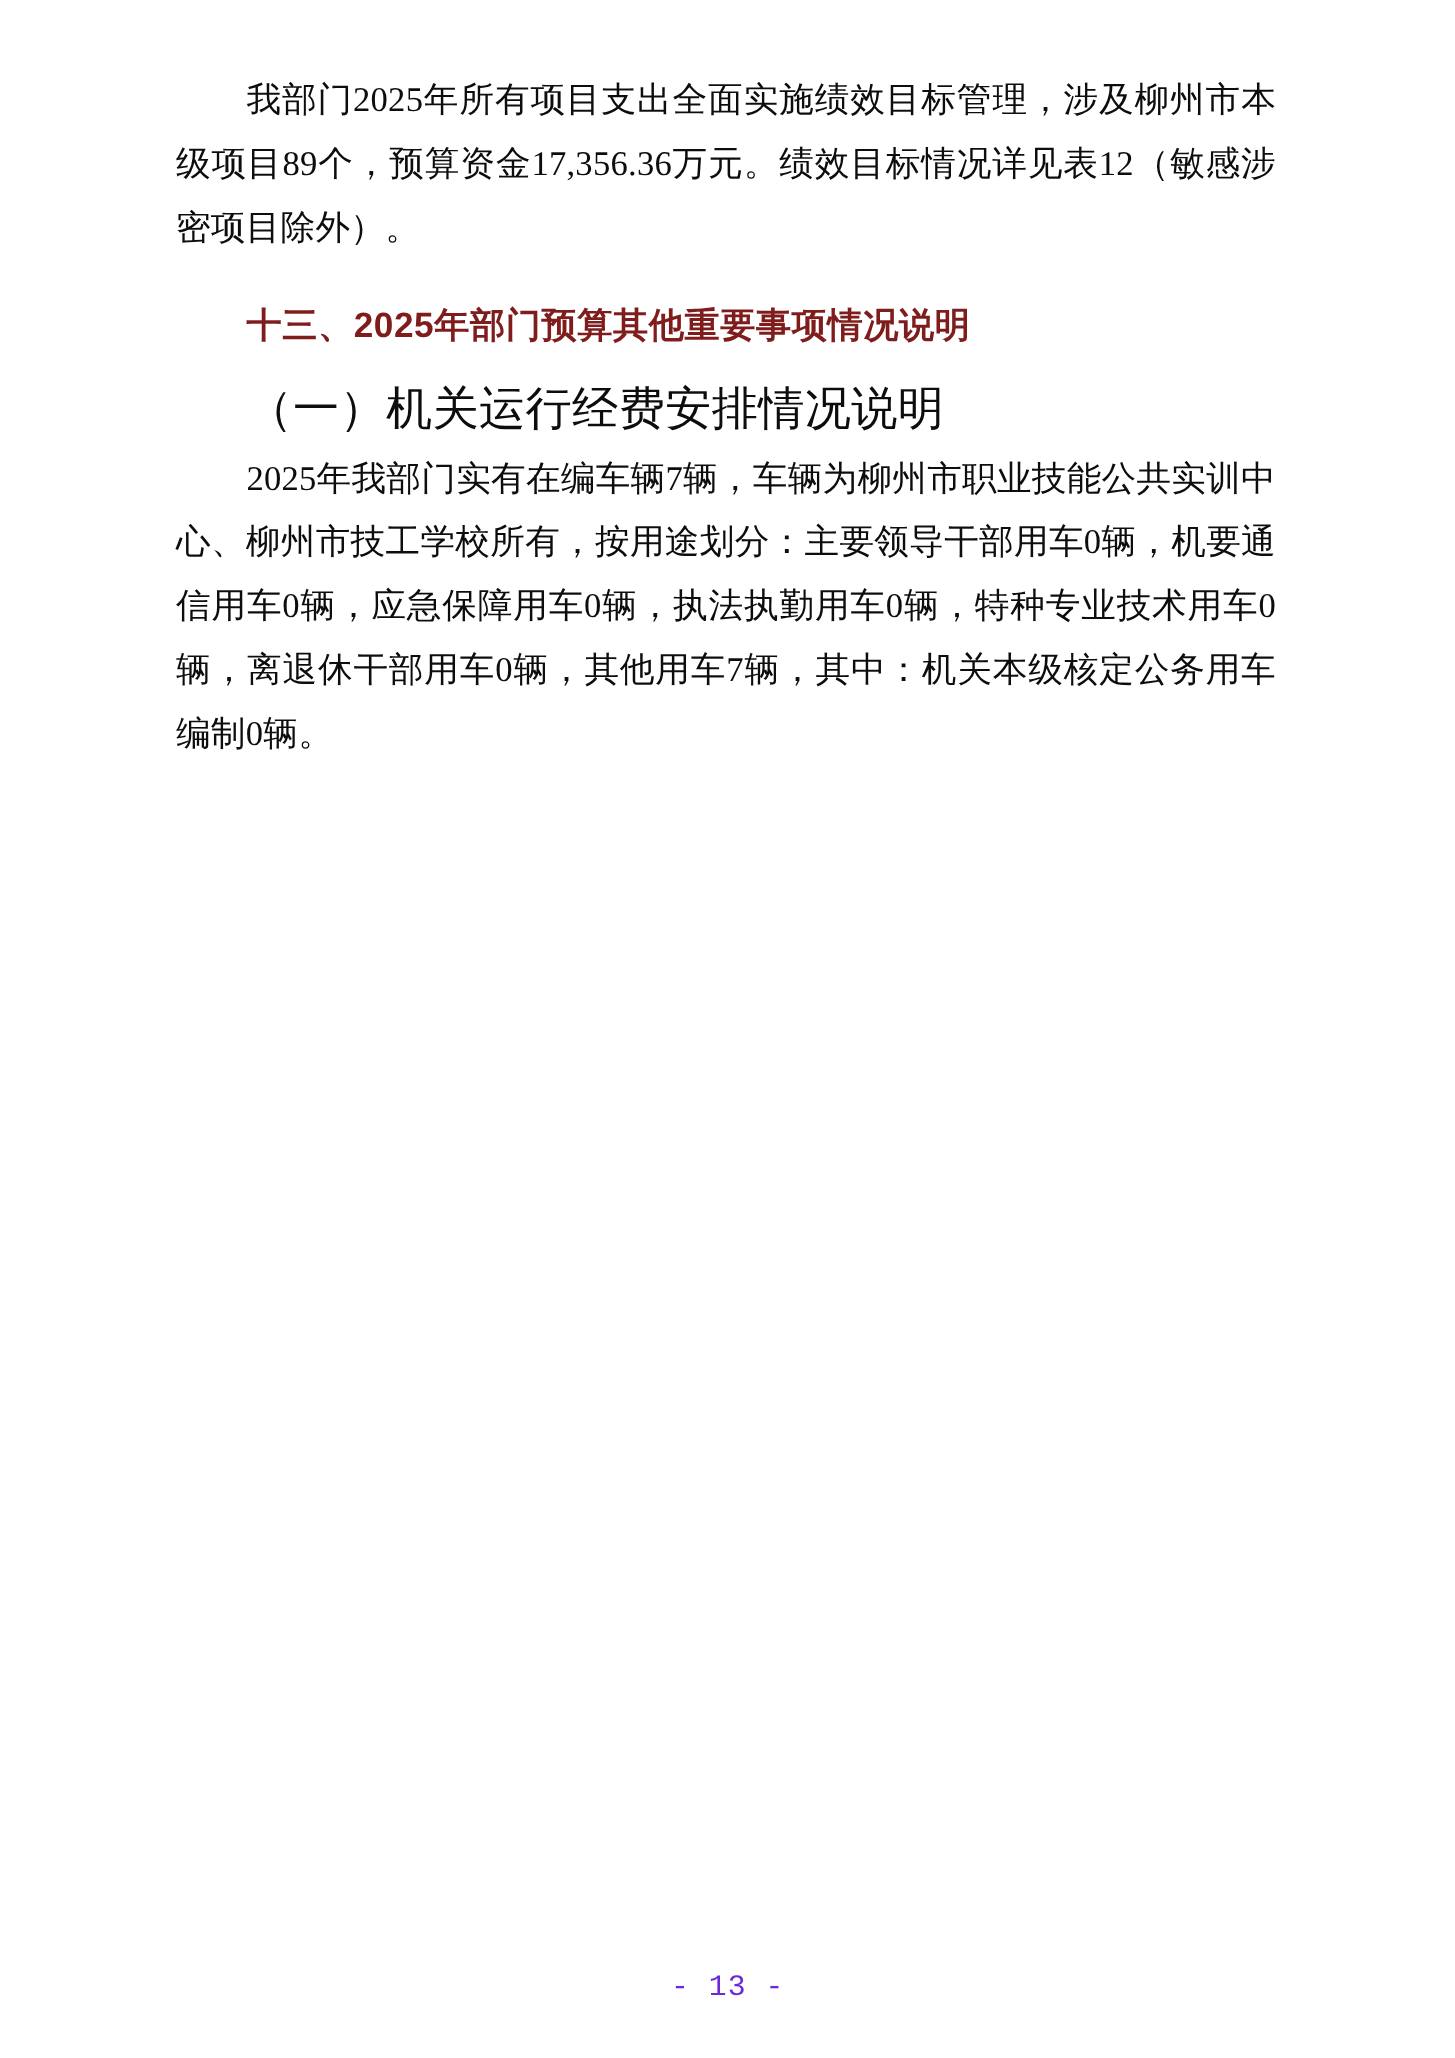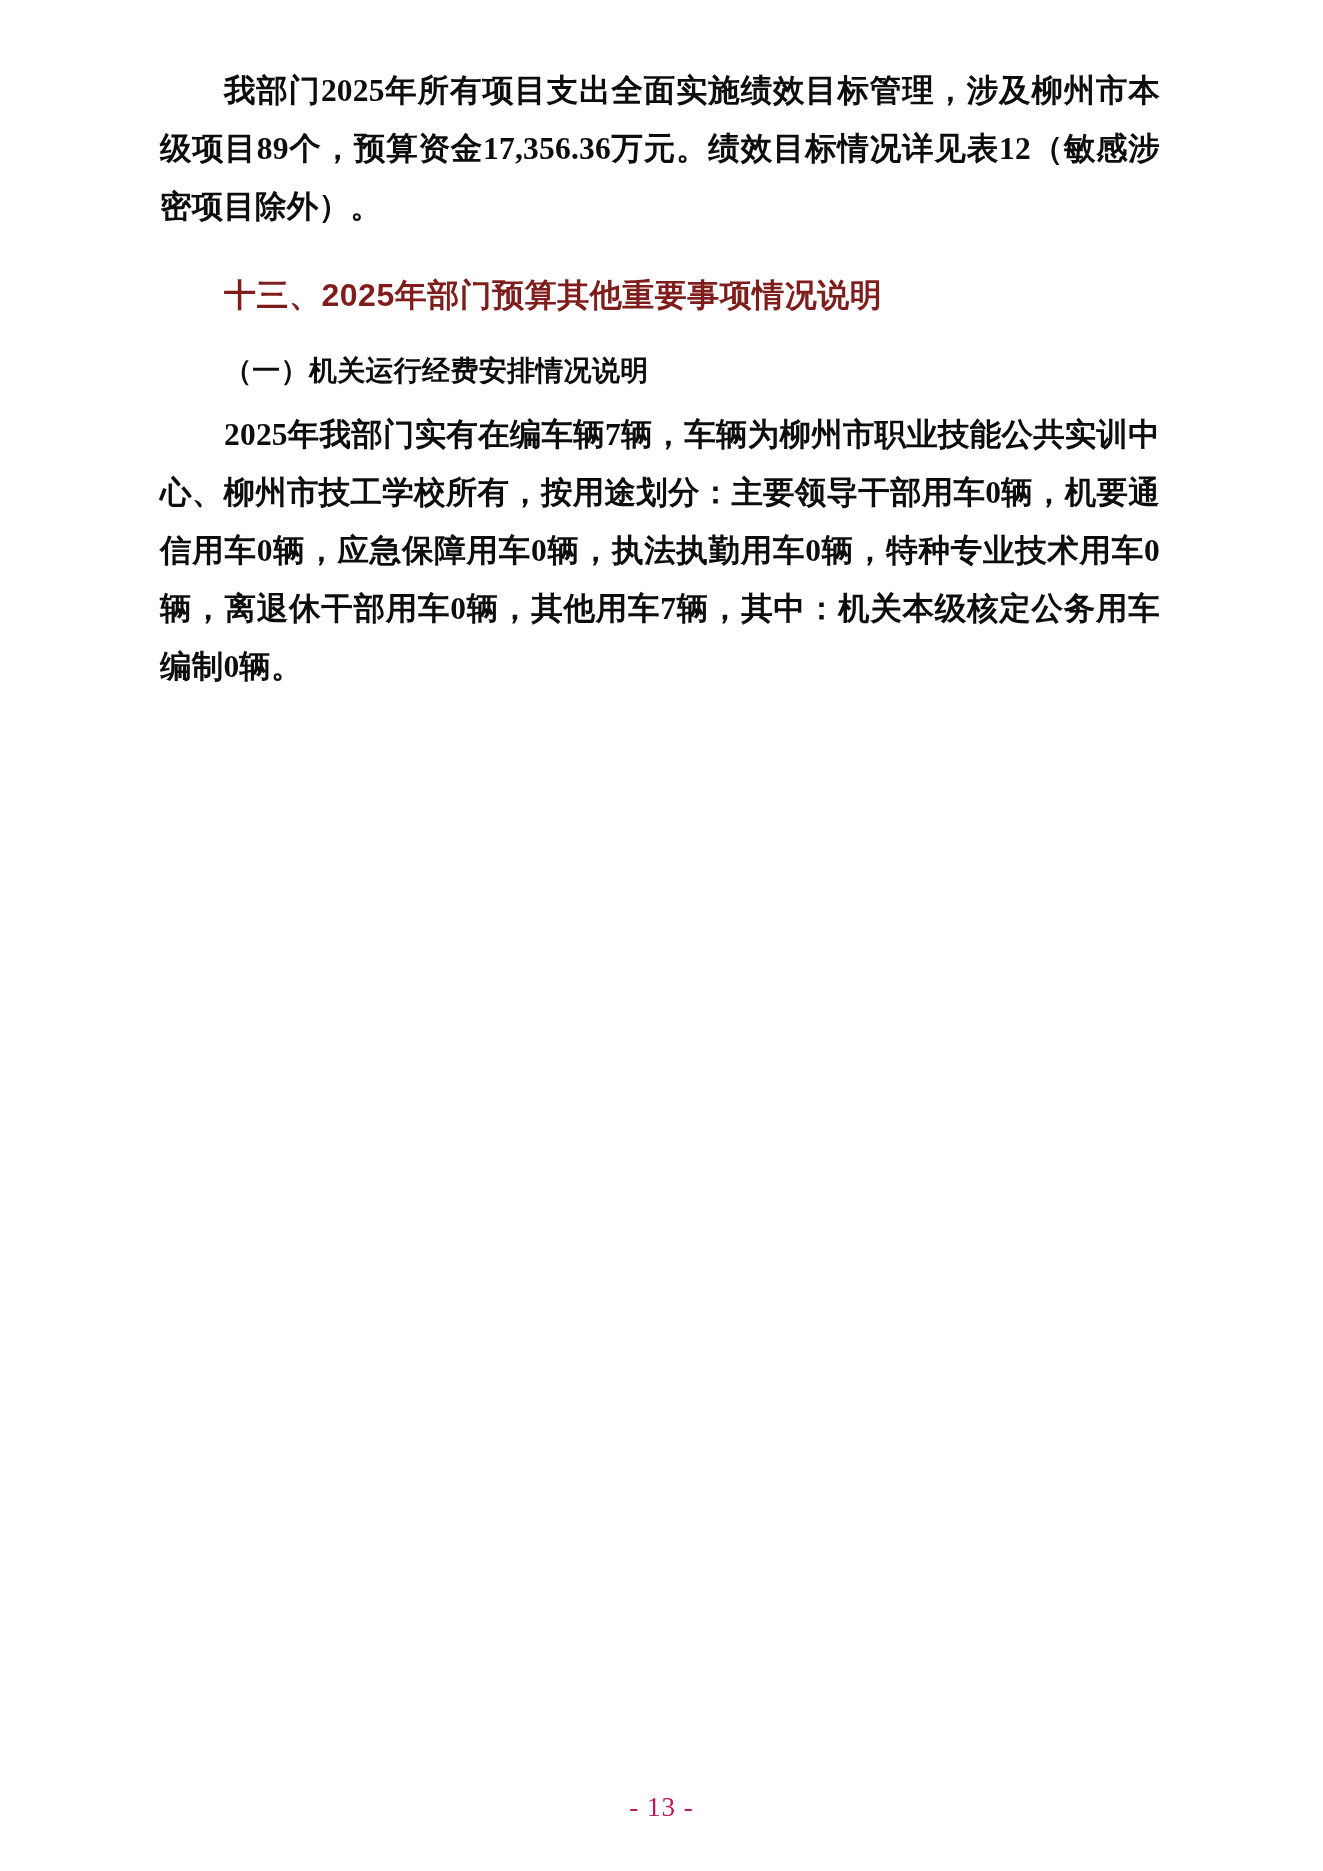--- a/index.html
+++ b/index.html
@@ -28,55 +28,55 @@
   }
   p.body-text {
     margin: 0 0 0 0;
     font-size: 31.5px;
     line-height: 58px;
     text-align: justify;
     text-justify: inter-ideograph;
     letter-spacing: 0.2px;
     text-indent: 64px;
     font-family: "Liberation Serif", "DejaVu Serif", serif;
-    font-weight: 700;
+    font-weight: 400;
     color: #0d0d0d;
   }
   h2.heading-1 {
     margin: 30px 0 14px 0;
     font-size: 32px;
     line-height: 58px;
     font-weight: bold;
     text-indent: 64px;
     letter-spacing: 0.5px;
     font-family: "Liberation Sans", "DejaVu Sans", sans-serif;
     color: #7f1d1d;
   }
   h3.heading-2 {
     margin: 18px 0 6px 0;
-    font-size: 28px;
+    font-size: 42px;
     line-height: 58px;
-    font-weight: bold;
+    font-weight: normal;
     text-indent: 64px;
     letter-spacing: 0.3px;
     font-family: "Liberation Sans", "DejaVu Sans", sans-serif;
     color: #0d0d0d;
   }
   .spacer-block {
     height: 12px;
   }
   .footer {
     position: absolute;
     left: 0;
     right: 0;
     bottom: 48px;
     text-align: center;
     font-size: 27px;
-    font-family: Liberation Serif, serif;
-    color: #be185d;
+    font-family: Liberation Mono, monospace;
+    color: #6d28d9;
     letter-spacing: 1px;
   }
 </style>
 </head>
 <body>
 
 <div class="page">
   <div class="content">
 
     <p class="body-text">我部门2025年所有项目支出全面实施绩效目标管理，涉及柳州市本级项目89个，预算资金17,356.36万元。绩效目标情况详见表12（敏感涉密项目除外）。</p>

